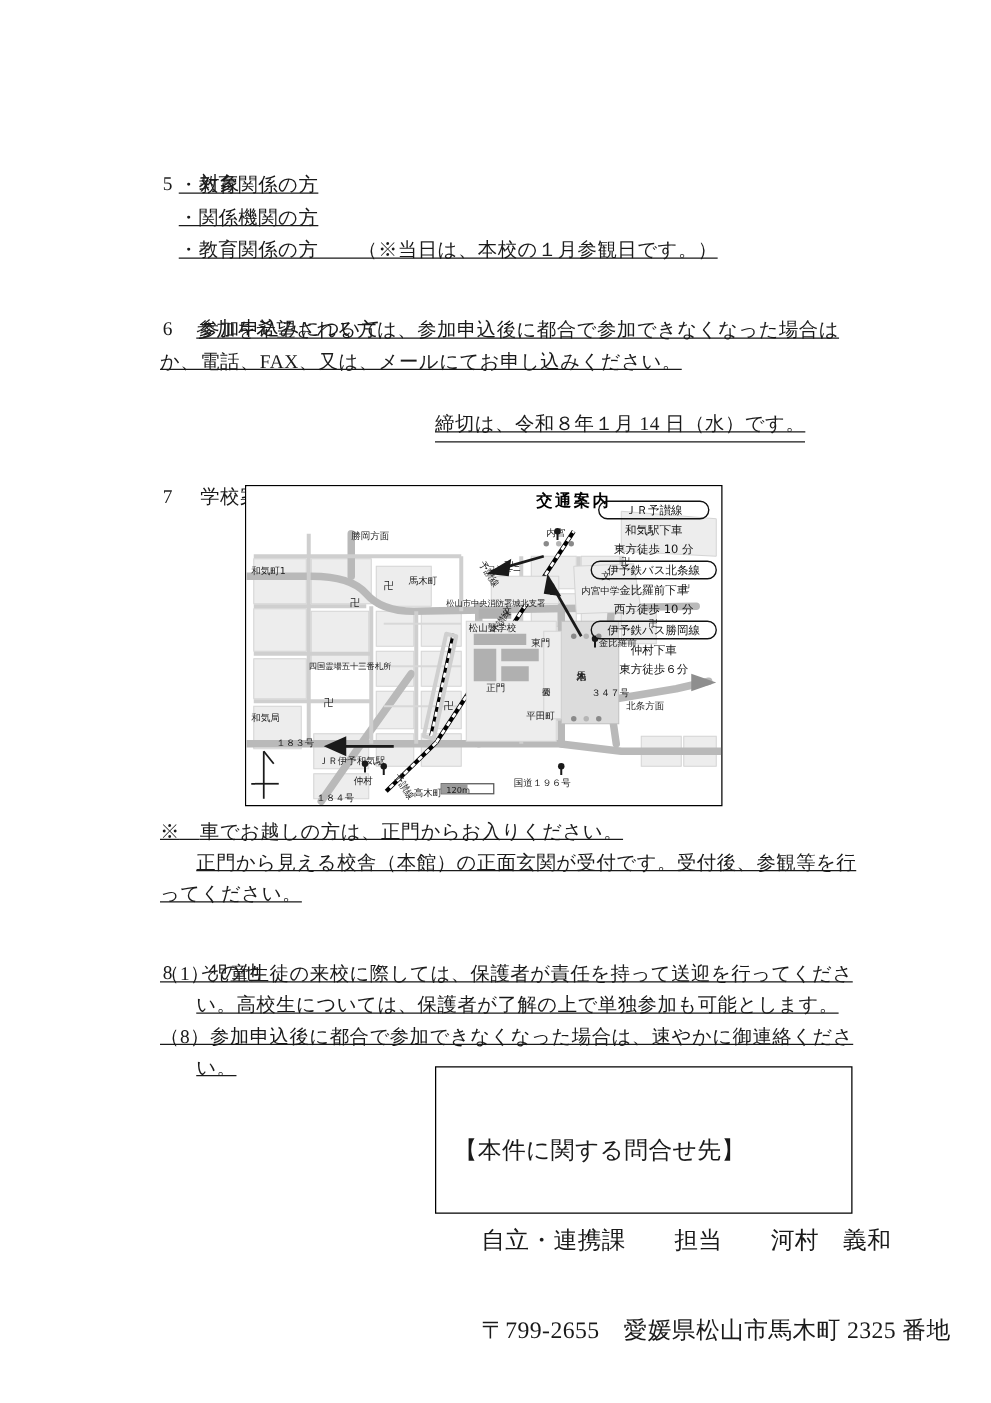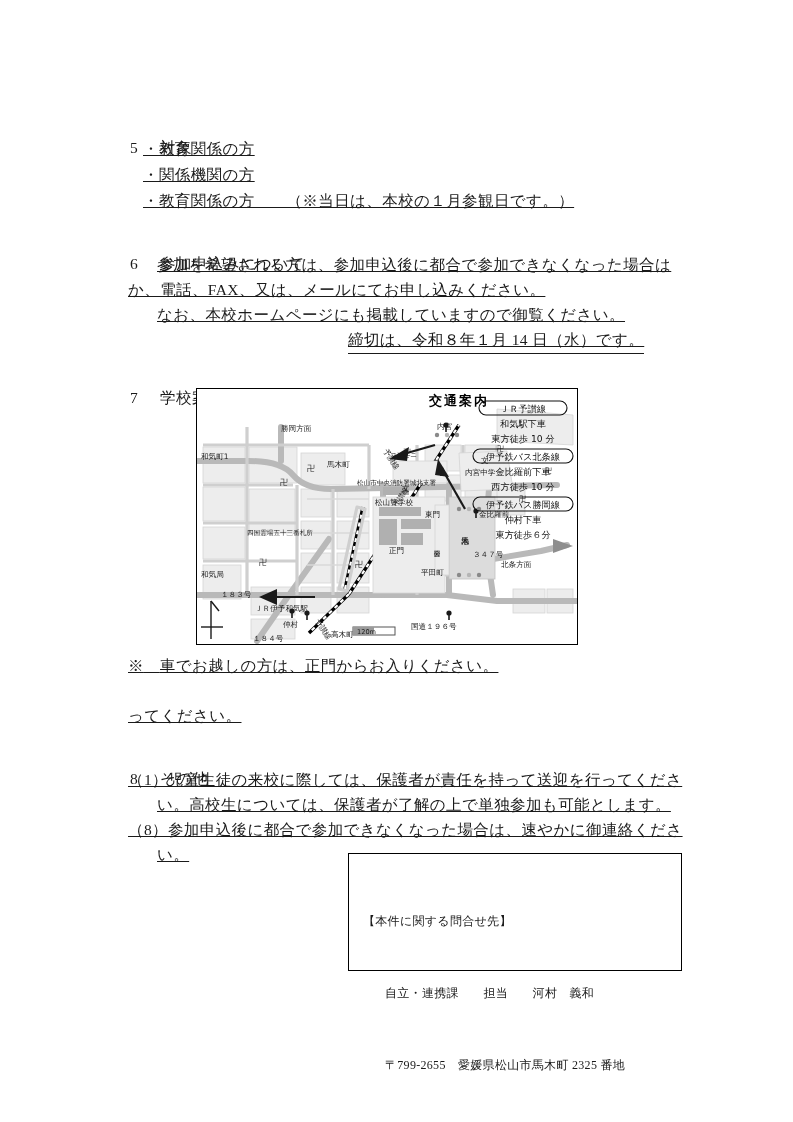--- a/index.html
+++ b/index.html
@@ -66,21 +66,21 @@
   
   #contact-box {
     position: absolute;
     left: 348px;
     top: 853px;
     width: 334px;
     height: 118px;
     border: 1.4px solid #000;
     box-sizing: border-box;
     padding: 7px 0 0 14px;
-    font-size: 12px;
+    font-size: 19px;
     line-height: 24px;
     letter-spacing: 0.3px;
     white-space: pre;
   }
   #contact-box .cb-indent { padding-left: 22px; }
 </style>
 </head>
 <body>
 
 <div class="page">
@@ -90,21 +90,20 @@
   </div>
   <div class="sec bullet" style="left:113px; top:136px;">・教育関係の方</div>
   <div class="sec bullet" style="left:113px; top:162px;">・関係機関の方</div>
   <div class="sec bullet" style="left:113px; top:188px;">・教育関係の方　　（※当日は、本校の１月参観日です。）</div>
 
   <div class="sec-head" style="left:113px; top:226px;">
     <span class="num">6</span><span>参加申込みについて</span>
   </div>
   <div class="sec" style="left:157px; top:252px;">参加を希望される方は、参加申込後に都合で参加できなくなった場合は</div>
   <div class="sec" style="left:128px; top:277px;">か、電話、FAX、又は、メールにてお申し込みください。</div>
-  <div class="sec" style="left:157px; top:302px;">なお、本校ホームページにも掲載していますので御覧ください。</div>
   <div class="sec underline" style="left:348px; top:327px;">締切は、令和８年１月 14 日（水）です。</div>
 
   <div class="sec-head" style="left:113px; top:360px;">
     <span class="num">7</span><span>学校案内図</span>
   </div>
 
   <div id="map-figure">
     <svg width="380" height="255" viewBox="0 0 380 255" xmlns="http://www.w3.org/2000/svg" font-family="'DejaVu Sans', sans-serif">
       <defs>
         <style>
@@ -368,20 +367,21 @@
           <rect x="276" y="108" width="100" height="14" rx="7" ry="7" fill="none" stroke="#111" stroke-width="1.1"></rect>
           <text class="legb" x="326" y="118.5" text-anchor="middle">伊予鉄バス勝岡線</text>
           <text class="leg" x="326" y="134" text-anchor="middle">仲村下車</text>
           <text class="leg" x="326" y="149" text-anchor="middle">東方徒歩６分</text>
         </g>
       </g>
     </svg>
   </div>
 
   <div class="sec" style="left:128px; top:653px;"><span>※</span>　<span>車でお越しの方は、正門からお入りください。</span></div>
+  <div class="sec" style="left:157px; top:678px;">正門から見える校舎（本館）の正面玄関が受付です。受付後、参観等を行</div>
   <div class="sec" style="left:128px; top:703px;">ってください。</div>
 
   <div class="sec-head" style="left:113px; top:741px;">
     <span class="num">8</span><span>その他</span>
   </div>
   <div class="sec" style="left:128px; top:767px;">（1）児童生徒の来校に際しては、保護者が責任を持って送迎を行ってくださ</div>
   <div class="sec" style="left:157px; top:792px;">い。高校生については、保護者が了解の上で単独参加も可能とします。</div>
   <div class="sec" style="left:128px; top:817px;">（8）参加申込後に都合で参加できなくなった場合は、速やかに御連絡くださ</div>
   <div class="sec" style="left:157px; top:842px;">い。</div>
 

